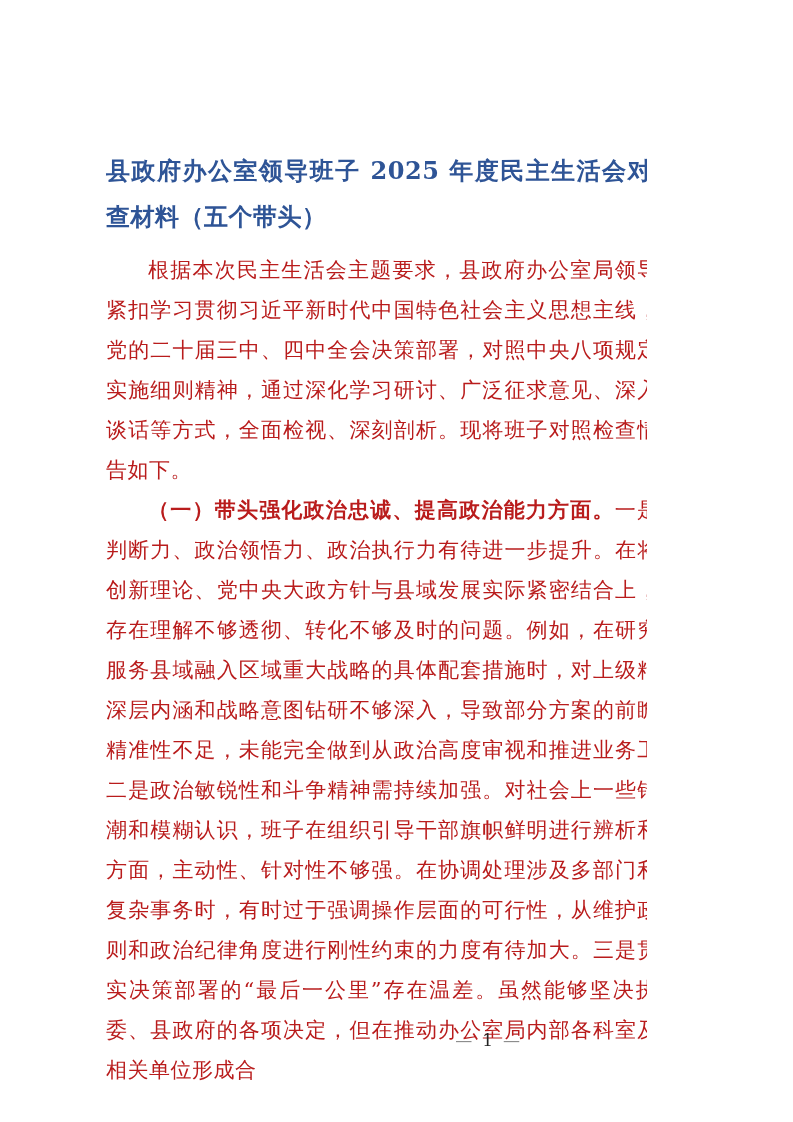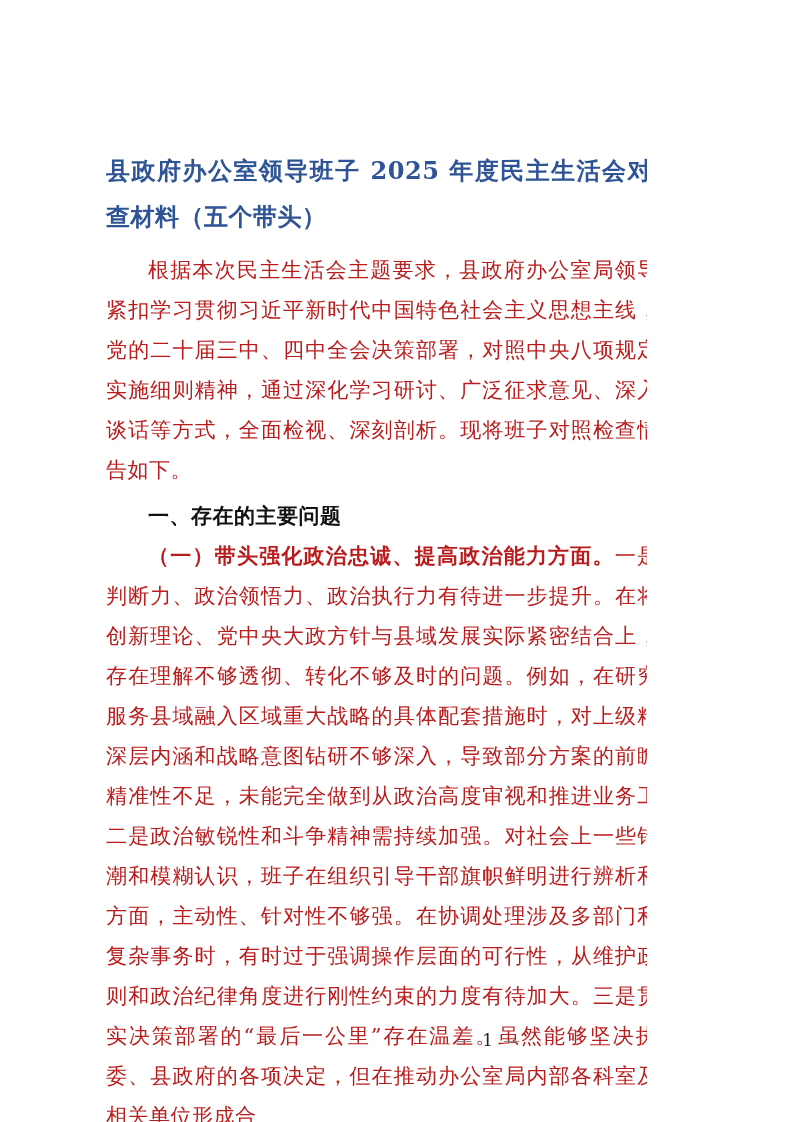--- a/index.html
+++ b/index.html
@@ -74,21 +74,20 @@
 </head>
 <body>
 
 <div class="page">
   <div class="content">
 
     <h1 class="doc-title" style="color: rgb(46, 84, 150);">县政府办公室领导班子 2025 年度民主生活会对照检查材料（五个带头）</h1>
 
     <p class="para">根据本次民主生活会主题要求，县政府办公室局领导班子紧扣学习贯彻习近平新时代中国特色社会主义思想主线，围绕党的二十届三中、四中全会决策部署，对照中央八项规定及其实施细则精神，通过深化学习研讨、广泛征求意见、深入谈心谈话等方式，全面检视、深刻剖析。现将班子对照检查情况报告如下。</p>
 
-    <h2 class="heading-1">一、存在的主要问题</h2>
 
 
     <p class="para"><span class="lead-run">（一）带头强化政治忠诚、提高政治能力方面。</span><span>一是政治判断力、政治领悟力、政治执行力有待进一步提升。在将党的创新理论、党中央大政方针与县域发展实际紧密结合上，有时存在理解不够透彻、转化不够及时的问题。例如，在研究制定服务县域融入区域重大战略的具体配套措施时，对上级精神的深层内涵和战略意图钻研不够深入，导致部分方案的前瞻性和精准性不足，未能完全做到从政治高度审视和推进业务工作。二是政治敏锐性和斗争精神需持续加强。对社会上一些错误思潮和模糊认识，班子在组织引导干部旗帜鲜明进行辨析和抵制方面，主动性、针对性不够强。在协调处理涉及多部门利益的复杂事务时，有时过于强调操作层面的可行性，从维护政治原则和政治纪律角度进行刚性约束的力度有待加大。三是贯彻落实决策部署的“最后一公里”存在温差。虽然能够坚决执行县委、县政府的各项决定，但在推动办公室局内部各科室及协调相关单位形成合</span></p>
 
   </div>
 
   <div class="footer">
     <span class="dash">—</span><span class="num">1</span><span class="dash">—</span>
   </div>
 </div>

